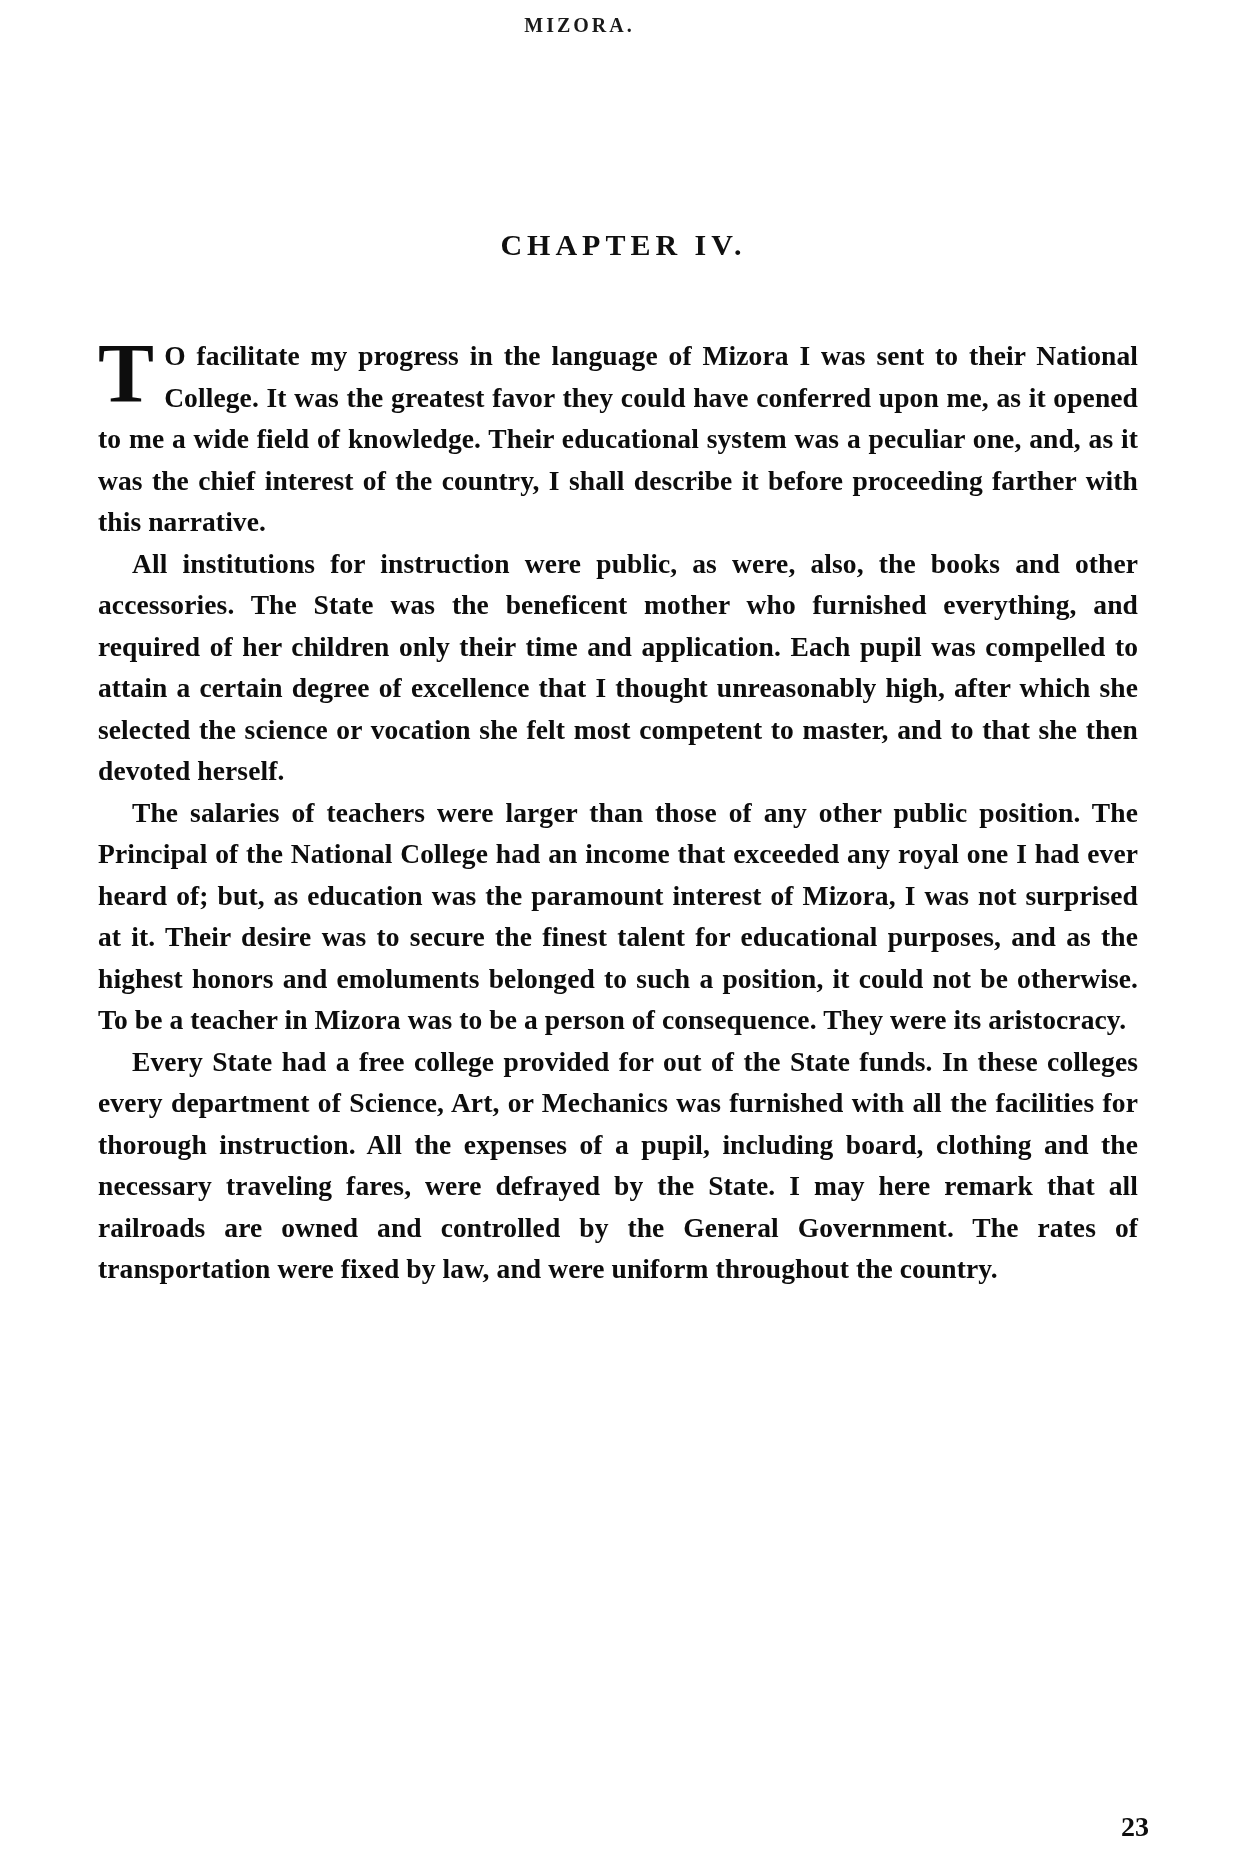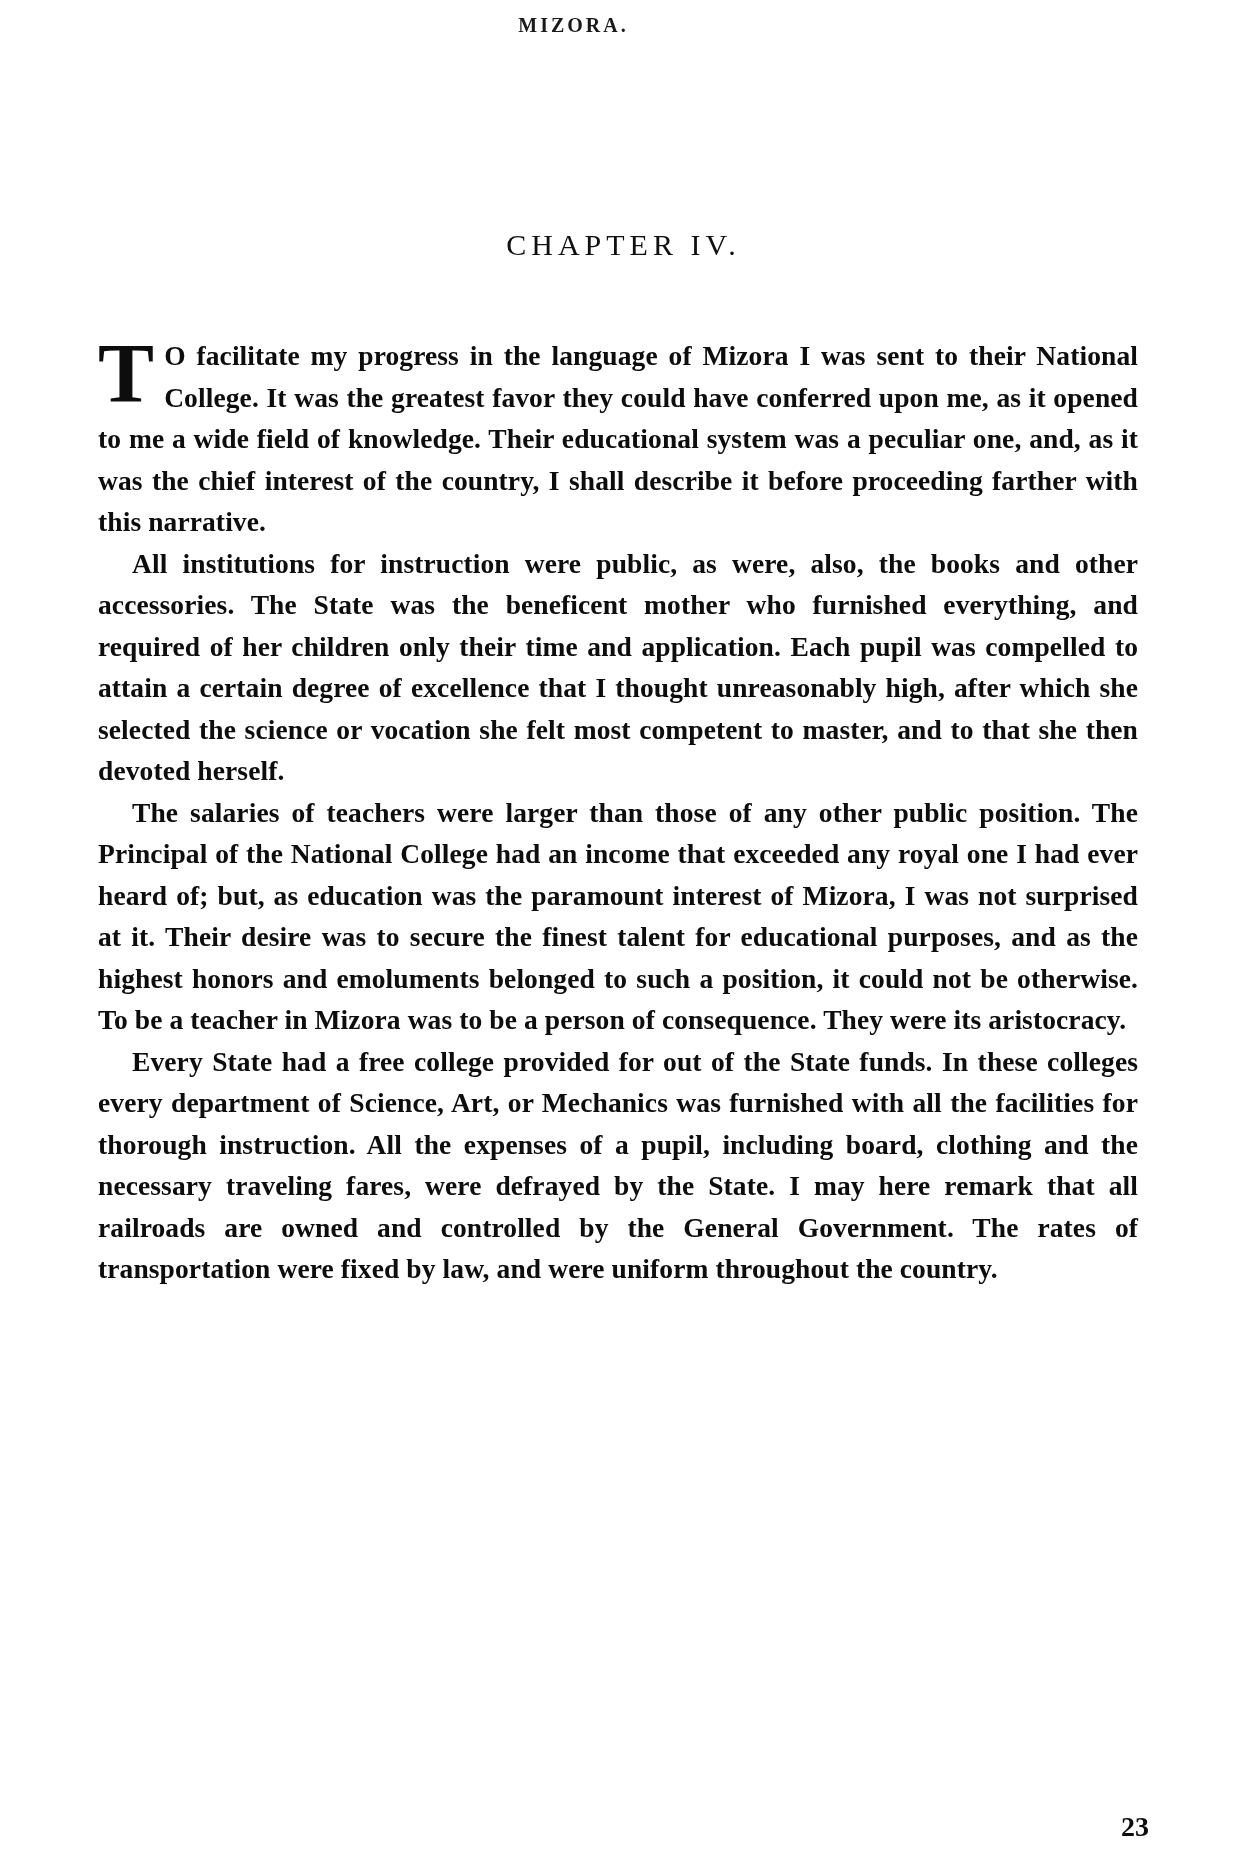--- a/index.html
+++ b/index.html
@@ -18,38 +18,38 @@
   .page {
     position: relative;
     width: 1247px;
     height: 1869px;
     box-sizing: border-box;
     padding: 0;
   }
   .running-head {
     position: absolute;
     top: 14px;
-    left: 0;
+    left: 6px;
     width: 1147px;
     text-align: center;
     font-family: "Liberation Serif", serif;
     font-size: 20px;
     letter-spacing: 3px;
     font-weight: 600;
     color: #1a1a1a;
   }
   .chapter-title {
     position: absolute;
     top: 228px;
     left: 0;
     width: 1247px;
     text-align: center;
     font-size: 30px;
     letter-spacing: 5px;
-    font-weight: 400;
+    font-weight: 700;
     color: #101010;
   }
   .body-text {
     position: absolute;
     top: 335px;
     left: 98px;
     width: 1040px;
     font-size: 27.5px;
     line-height: 41.5px;
     text-align: justify;

